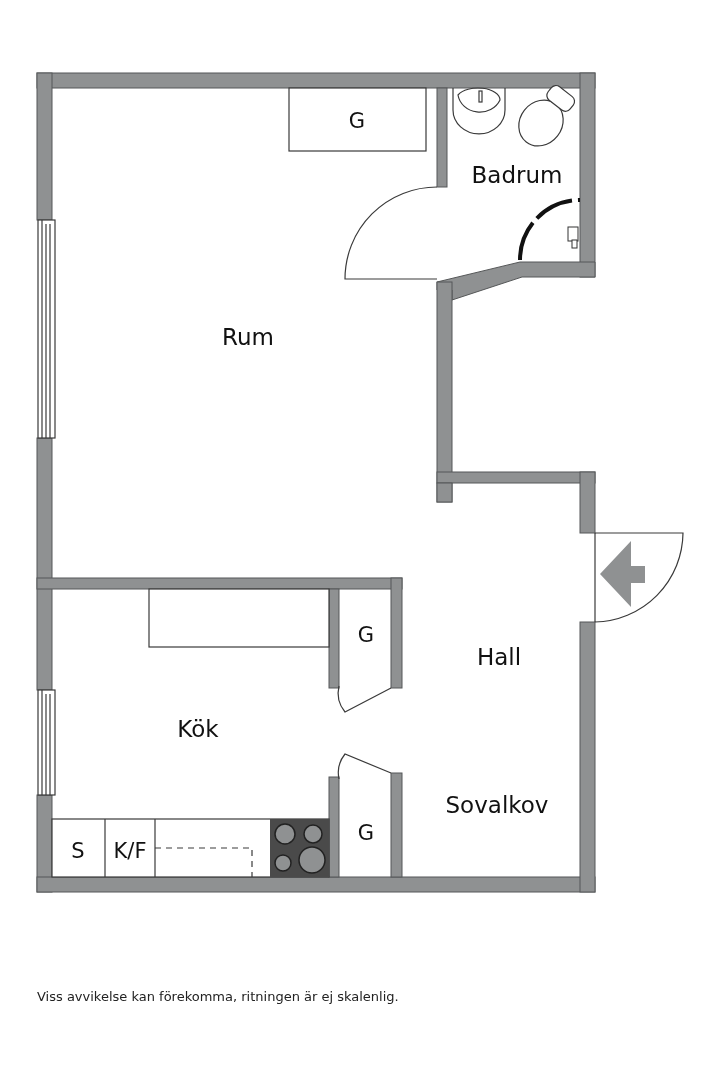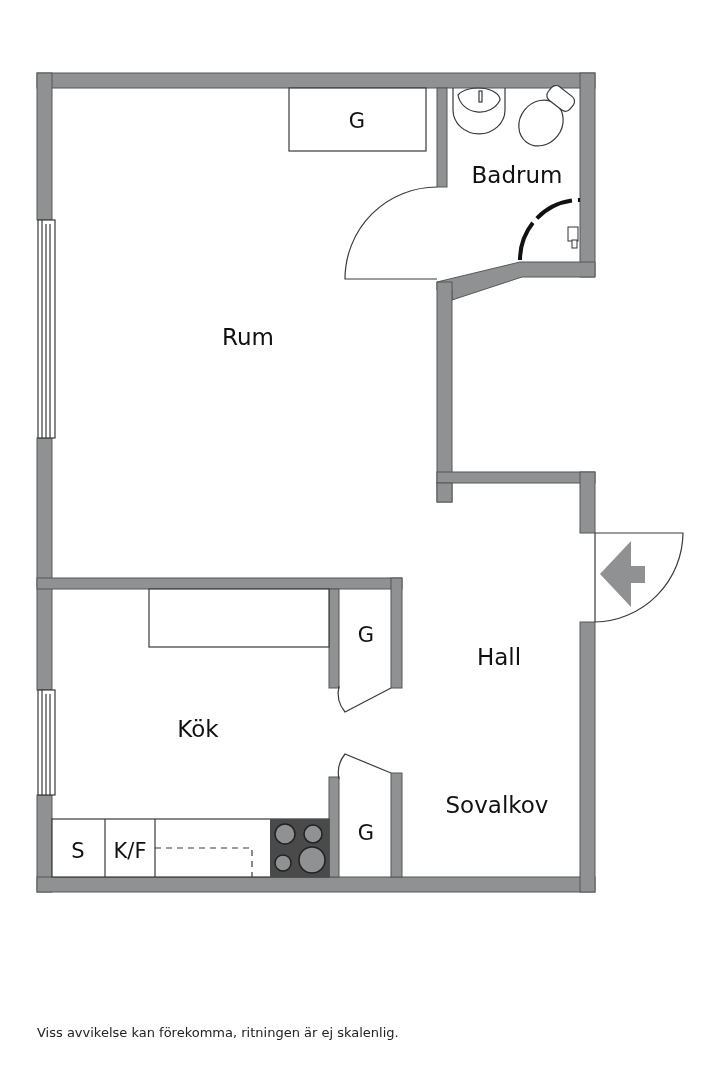--- a/index.html
+++ b/index.html
@@ -4,21 +4,21 @@
 <style>
   html, body { margin:0; padding:0; background:#ffffff; }
   body { width:720px; height:1080px; position:relative; overflow:hidden; font-family:"DejaVu Sans", sans-serif; }
   svg { position:absolute; left:0; top:0; }
   .wall { fill:#8f9192; stroke:#555758; stroke-width:1; }
   .line { fill:none; stroke:#3a3a3a; stroke-width:1.2; }
   .fixture { fill:#ffffff; stroke:#3a3a3a; stroke-width:1.2; }
   .lbl { font-family:"DejaVu Sans", sans-serif; fill:#111111; }
   .room { font-size:23px; }
   .small { font-size:21px; }
-  .note { position:absolute; left:37px; top:989px; font-size:13px; color:#222; font-family:"DejaVu Sans", sans-serif;margin-top:36px; }
+  .note { position:absolute; left:37px; top:989px; font-size:13px; color:#222; font-family:"DejaVu Sans", sans-serif; }
 </style>
 </head>
 <body>
 
 <svg width="720" height="1080" viewBox="0 0 720 1080">
 
   <g>
 
     <rect class="wall" x="37" y="73" width="558" height="15"></rect>
 

